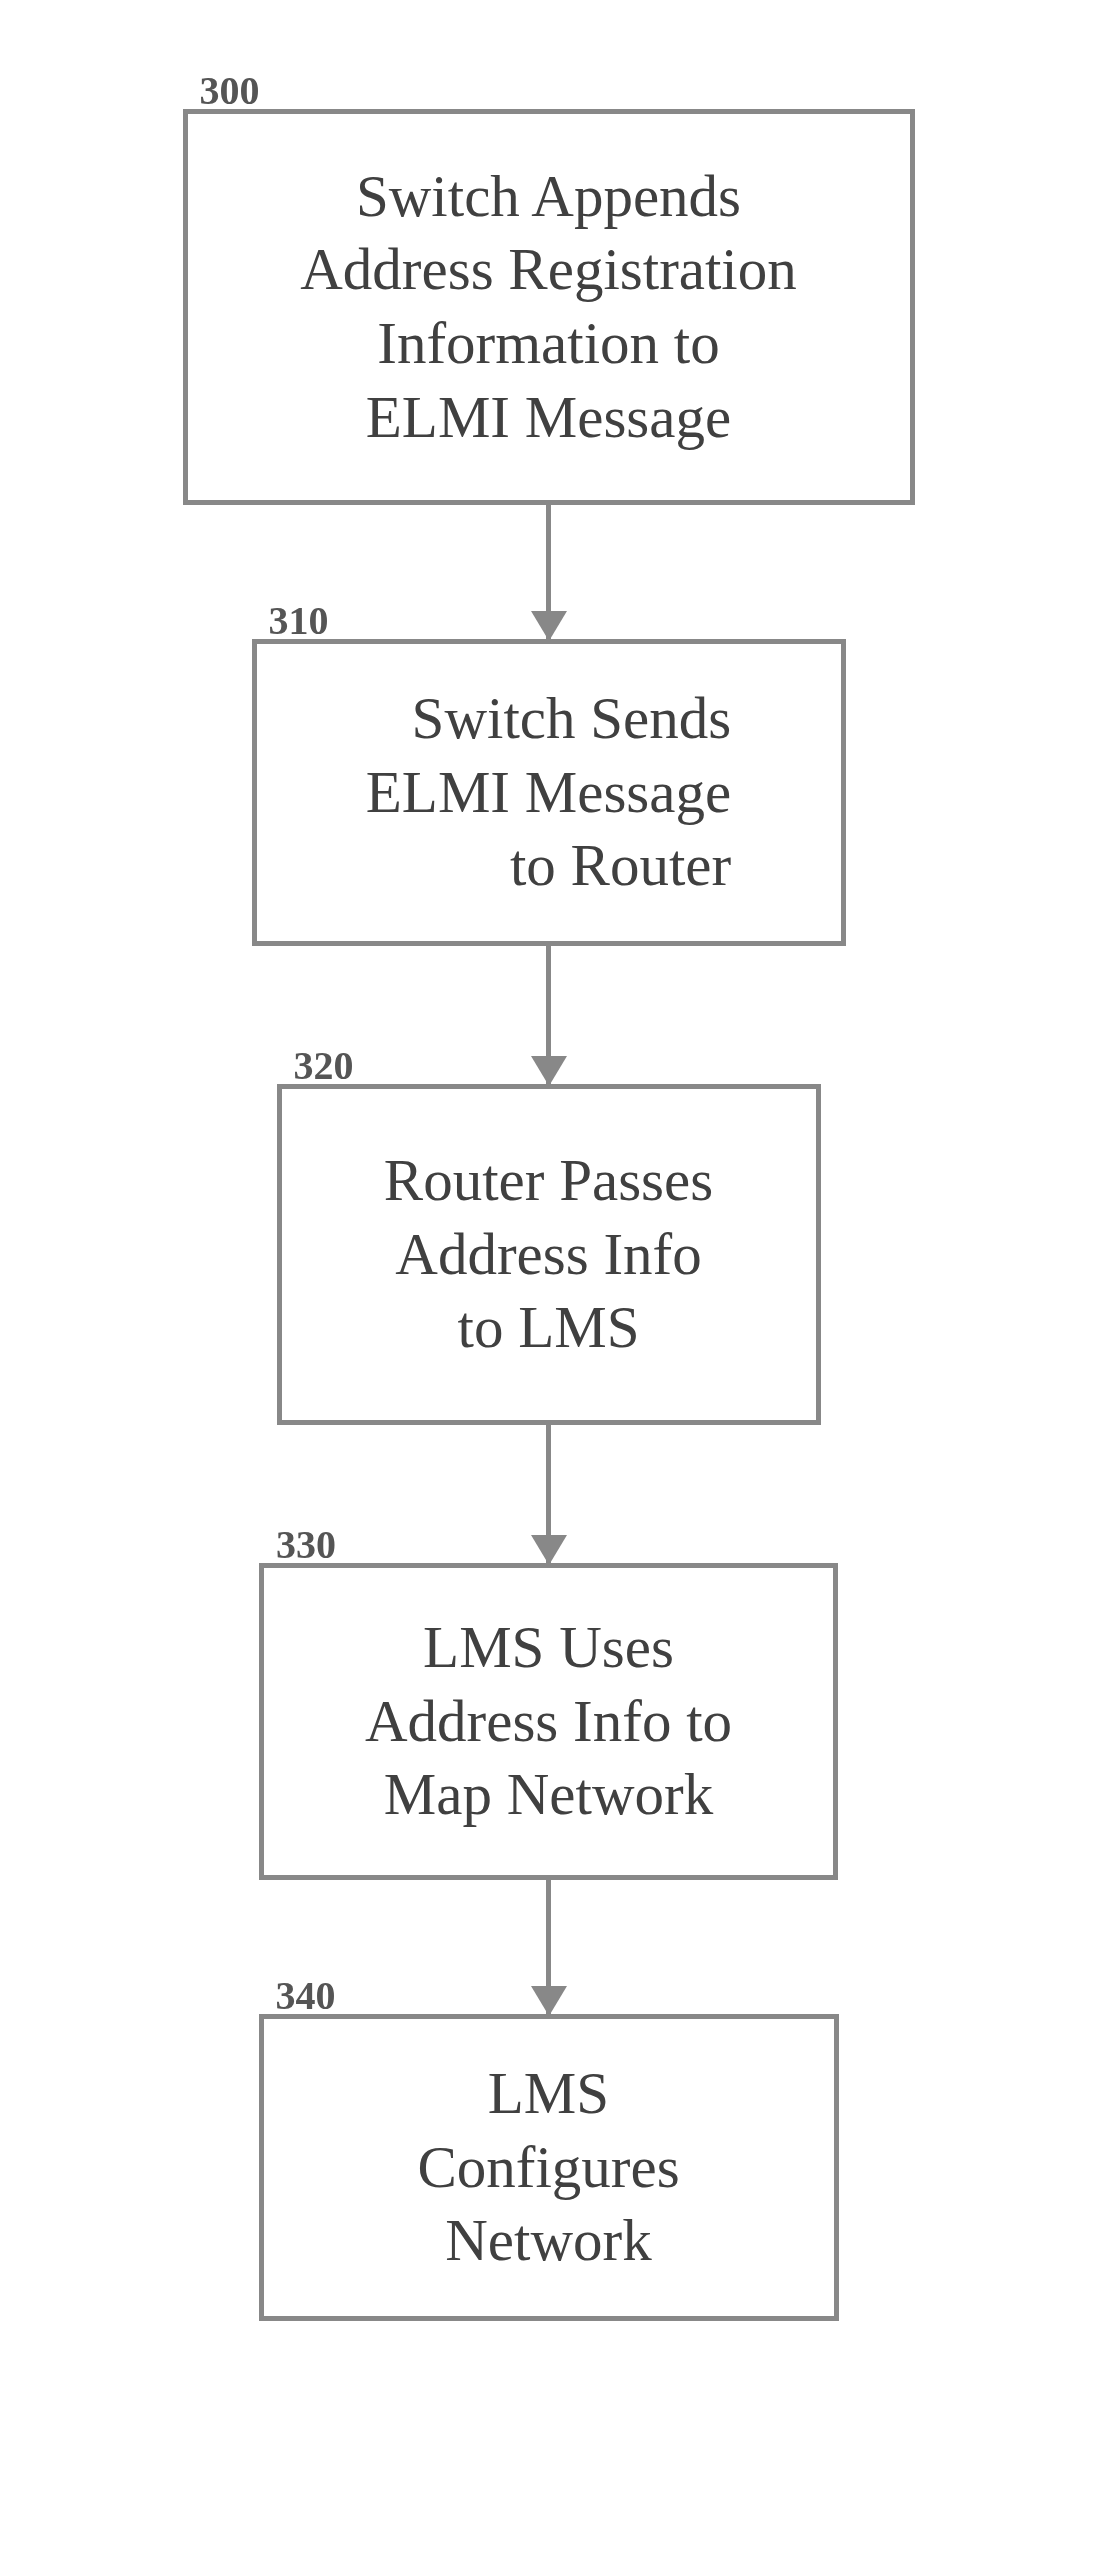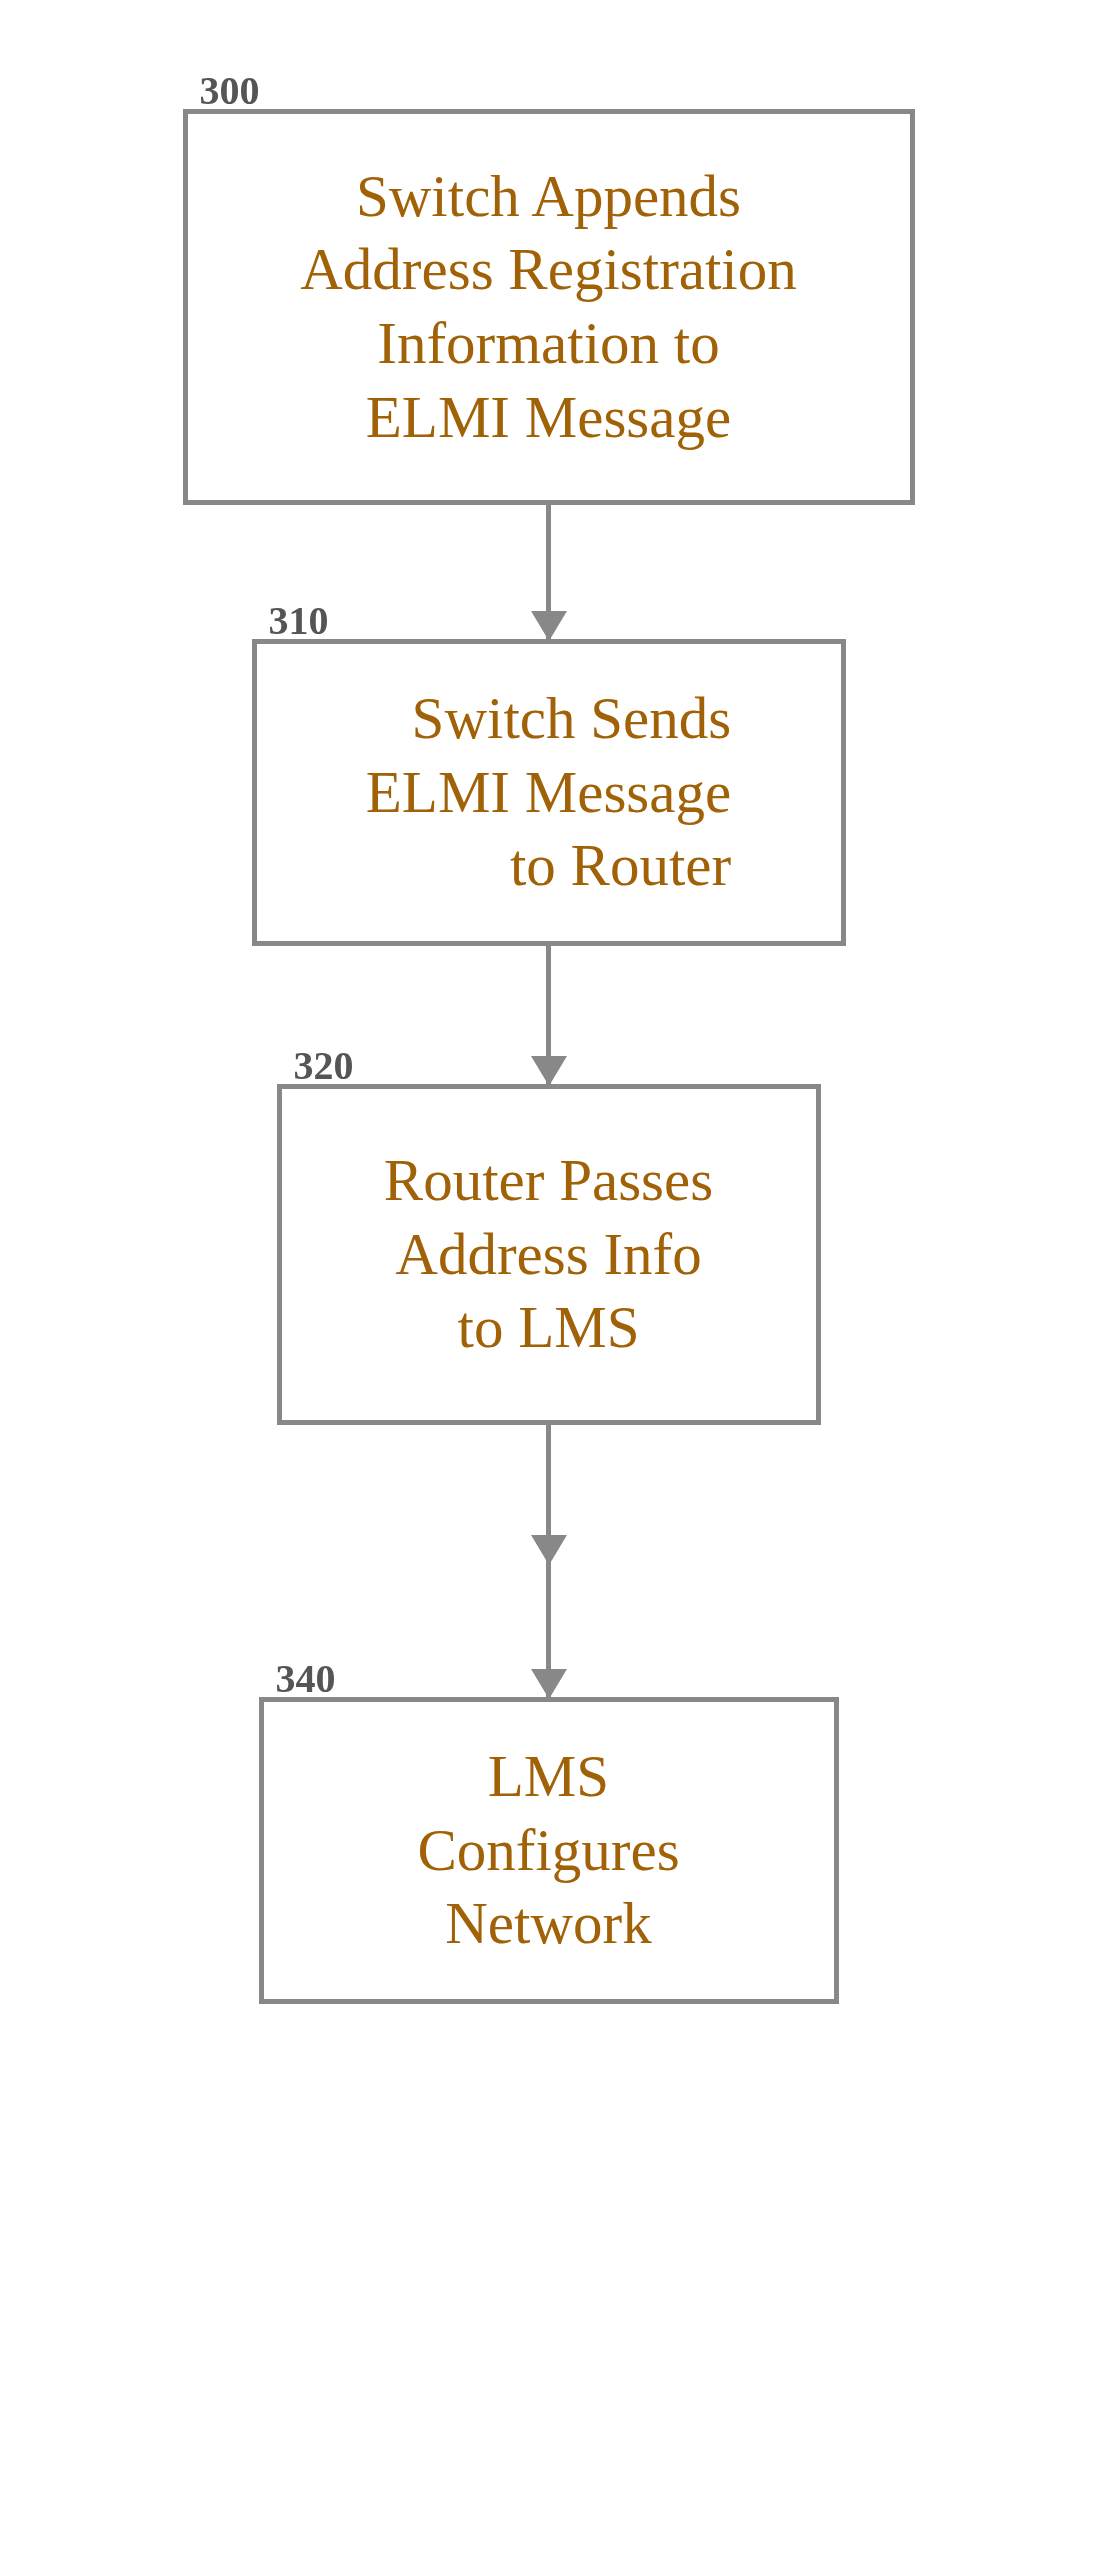--- a/index.html
+++ b/index.html
@@ -35,21 +35,21 @@
     position: absolute;
     top: -47px;
     left: 12px;
     font-size: 40px;
     font-weight: bold;
     color: #555555;
   }
   .node-text {
     font-size: 59px;
     line-height: 1.25;
-    color: #a16207;
+    color: #404040;
     white-space: pre-line;
   }
   .arrow {
     width: 5px;
     background: #888888;
     position: relative;
   }
   .arrow::after {
     content: "";
     position: absolute;
@@ -97,20 +97,26 @@
   <div class="arrow a1"></div>
 
   <div class="node n2">
     <span class="node-label">320</span>
     <span class="node-text">Router Passes
 Address Info
 to LMS</span>
   </div>
   <div class="arrow a2"></div>
 
+  <div class="node n3">
+    <span class="node-label">330</span>
+    <span class="node-text">LMS Uses
+Address Info to
+Map Network</span>
+  </div>
   <div class="arrow a3"></div>
 
   <div class="node n4">
     <span class="node-label">340</span>
     <span class="node-text">LMS
 Configures
 Network</span>
   </div>
 
 </div>

